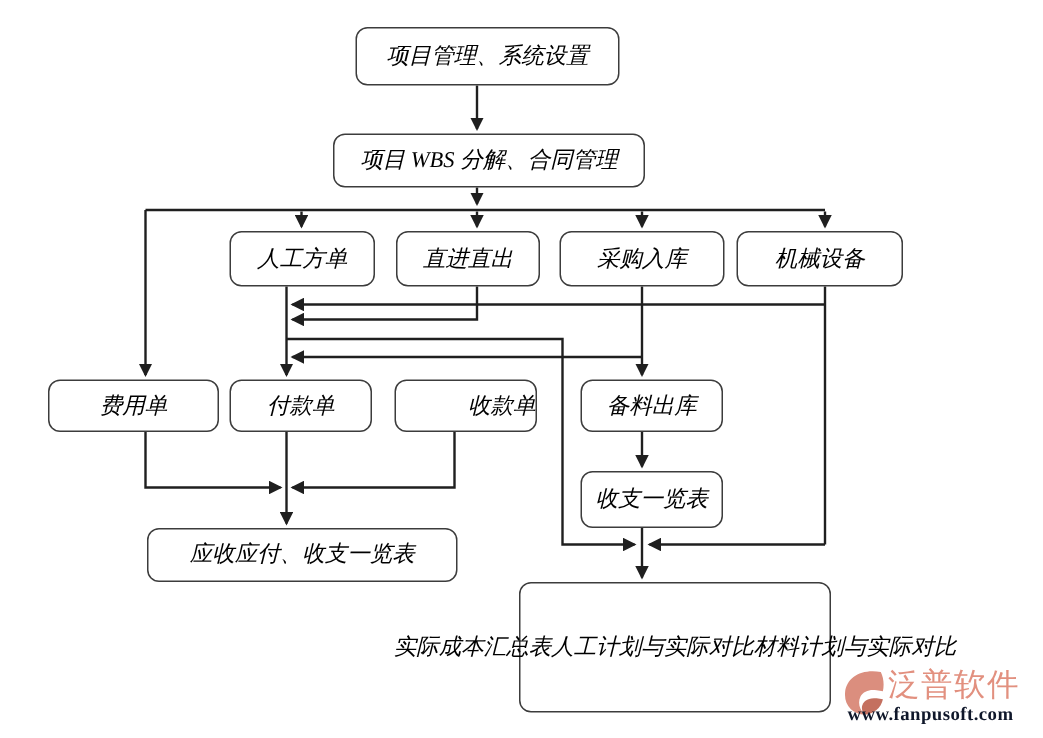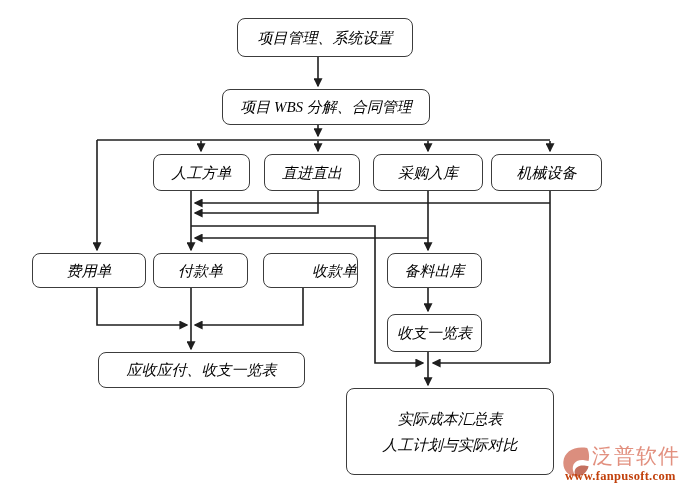--- a/index.html
+++ b/index.html
@@ -7,21 +7,21 @@
     position:relative;width:695px;height:492px;background:#ffffff;overflow:hidden;
     font-family:"Liberation Serif","DejaVu Serif",serif;color:#000;
   }
   .wires{position:absolute;left:0;top:0;}
   .node{
     position:absolute;box-sizing:border-box;background:#ffffff;
     border:1.5px solid #3c3c3c;border-radius:8px;
     display:flex;align-items:center;justify-content:center;
     font-size:15px;line-height:1.2;text-align:center;white-space:nowrap;font-style:italic;
   }
-  .node.multi{flex-direction:column;justify-content:center;white-space:nowrap;}
+  .node.multi{flex-direction:row;justify-content:center;white-space:nowrap;}
   .node.multi span{display:block;line-height:26px;}
   #n1 {left:237px;top:18px; width:176px;height:39px;}
   #n2 {left:222px;top:89px; width:208px;height:36px;}
   #n3 {left:153px;top:154px;width:97px; height:37px;}
   #n4 {left:264px;top:154px;width:96px; height:37px;}
   #n5 {left:373px;top:154px;width:110px;height:37px;}
   #n6 {left:491px;top:154px;width:111px;height:37px;}
   #n7 {left:32px; top:253px;width:114px; height:35px;}
   #n8 {left:153px;top:253px;width:95px; height:35px;}
   #n9 {left:263px;top:253px;width:95px; height:35px;padding-left:48px;}
@@ -30,21 +30,21 @@
   #n12{left:98px; top:352px;width:207px;height:36px;}
   #n13{left:346px;top:388px;width:208px;height:87px;}
   .wm{position:absolute;left:560px;top:443px;width:132px;height:46px;}
   .wm-icon{position:absolute;left:2px;top:3px;}
   .wm-brand{
     position:absolute;left:32px;top:-1px;font-size:21px;font-weight:normal;
     color:#e2907f;letter-spacing:1px;white-space:nowrap;
   }
   .wm-url{
     position:absolute;left:5px;top:26px;font-size:12.5px;font-weight:bold;
-    color:#c2410c;letter-spacing:0.3px;white-space:nowrap;
+    color:#0f172a;letter-spacing:0.3px;white-space:nowrap;
   }
 </style>
 </head>
 <body>
 
 <div class="stage">
 
   <svg class="wires" width="695" height="492" viewBox="0 0 695 492">
     <defs>
       <marker id="ah" viewBox="0 0 10 10" refX="8.5" refY="5" markerWidth="9" markerHeight="9" orient="auto" markerUnits="userSpaceOnUse">
@@ -91,20 +91,21 @@
   <div class="node" id="n6">机械设备</div>
   <div class="node" id="n7">费用单</div>
   <div class="node" id="n8">付款单</div>
   <div class="node" id="n9">收款单</div>
   <div class="node" id="n10">备料出库</div>
   <div class="node" id="n11">收支一览表</div>
   <div class="node" id="n12">应收应付、收支一览表</div>
   <div class="node multi" id="n13">
     <span>实际成本汇总表</span>
     <span>人工计划与实际对比</span>
+    <span>材料计划与实际对比</span>
   </div>
 
   <div class="wm">
     <svg class="wm-icon" width="28" height="32" viewBox="0 0 30 32">
       <path d="M27 1 C13 -1.5 2.5 5 1.5 15.5 C0.6 25 7 31 15.5 31.5
                C11.5 27.5 10.5 22.5 12.5 18.5 C14.5 14.7 19 13.2 24 14
                L28.5 14.8 C29.5 10 29 5 27 1 Z" fill="#db8e7e"></path>
       <path d="M15.5 31.5 C22 31 27 27 28.5 20.5 L24 19.8
                C18 19 14 22 13.5 26 C13.3 28 14 30 15.5 31.5 Z" fill="#c4705f"></path>
     </svg>

